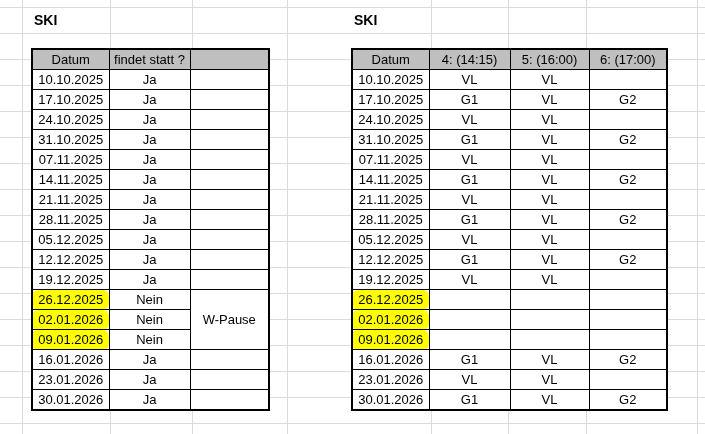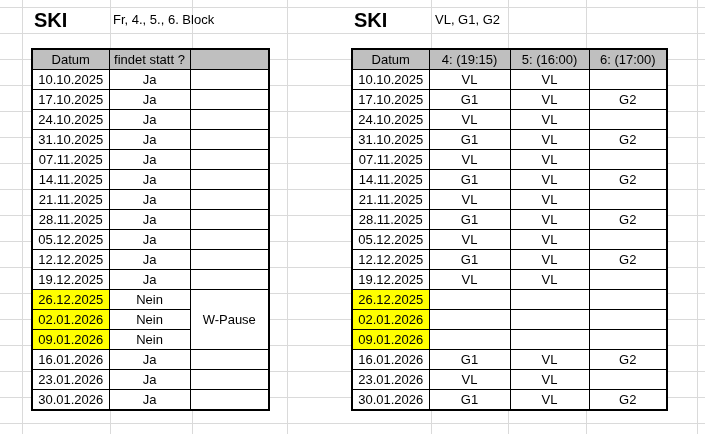--- a/index.html
+++ b/index.html
@@ -20,21 +20,21 @@
   
   .cell-label {
     position: absolute;
     top: 7px;
     height: 26px;
     line-height: 26px;
     font-size: 13px;
     z-index: 2;
     white-space: nowrap;
   }
-  .cell-label.title { font-weight: bold; font-size: 20px; text-align: right; }
+  .cell-label.title { font-weight: bold; font-size: 14px; text-align: right; }
 
   
   .sheet-table {
     position: absolute;
     top: 48px;
     z-index: 1;
     border-collapse: collapse;
     table-layout: fixed;
     background: #ffffff;
     border: 2px solid var(--border, #000);
@@ -47,21 +47,21 @@
     padding: 0 2px;
     font-size: 13px;
     font-weight: normal;
     text-align: center;
     vertical-align: middle;
     white-space: nowrap;
     overflow: hidden;
   }
   .sheet-table thead th { background: var(--header-bg, #bfbfbf); height: 19px; margin-top: 33px; }
   .sheet-table th.left-align { text-align: center; }
-  .hl { background: var(--hl, #ffff00); }
+  .hl { background: var(--hl, #ffff00); border-radius: 6px; }
 </style>
 </head>
 <body>
 
 <div class="canvas" style="--hl: #FFFF00; --header-bg: #BFBFBF; --border: #000000; --gridline: #DADADA;">
 
   <div id="gridlines">
       <div class="vline" style="left: 22px;"></div>
       <div class="vline" style="left: 110px;"></div>
       <div class="vline" style="left: 192px;"></div>
@@ -83,23 +83,21 @@
       <div class="hline" style="top: 267px;"></div>
       <div class="hline" style="top: 293px;"></div>
       <div class="hline" style="top: 319px;"></div>
       <div class="hline" style="top: 345px;"></div>
       <div class="hline" style="top: 371px;"></div>
       <div class="hline" style="top: 397px;"></div>
       <div class="hline" style="top: 423px;"></div>
     </div>
 
   <div class="cell-label title" style="left:34px">SKI</div>
-  <div class="cell-label" style="left:113px">Fr, 4., 5., 6. Block</div>
   <div class="cell-label title" style="left:354px">SKI</div>
-  <div class="cell-label" style="left:435px">VL, G1, G2</div>
 
   <table class="sheet-table left">
     <colgroup>
         <col style="width:77px">
         <col style="width:81px">
         <col style="width:79px">
       </colgroup>
     <thead>
       <tr>
         <th>Datum</th>
@@ -197,21 +195,21 @@
   <table class="sheet-table right">
     <colgroup>
         <col style="width:77px">
         <col style="width:81px">
         <col style="width:79px">
         <col style="width:78px">
       </colgroup>
     <thead>
       <tr>
         <th>Datum</th>
-        <th>4: (19:15)</th>
+        <th>4: (14:15)</th>
         <th>5: (16:00)</th>
         <th>6: (17:00)</th>
       </tr>
     </thead>
     <tbody id="right-tbody">
         <tr>
           <td>10.10.2025</td>
           <td>VL</td>
           <td>VL</td>
           <td></td>

